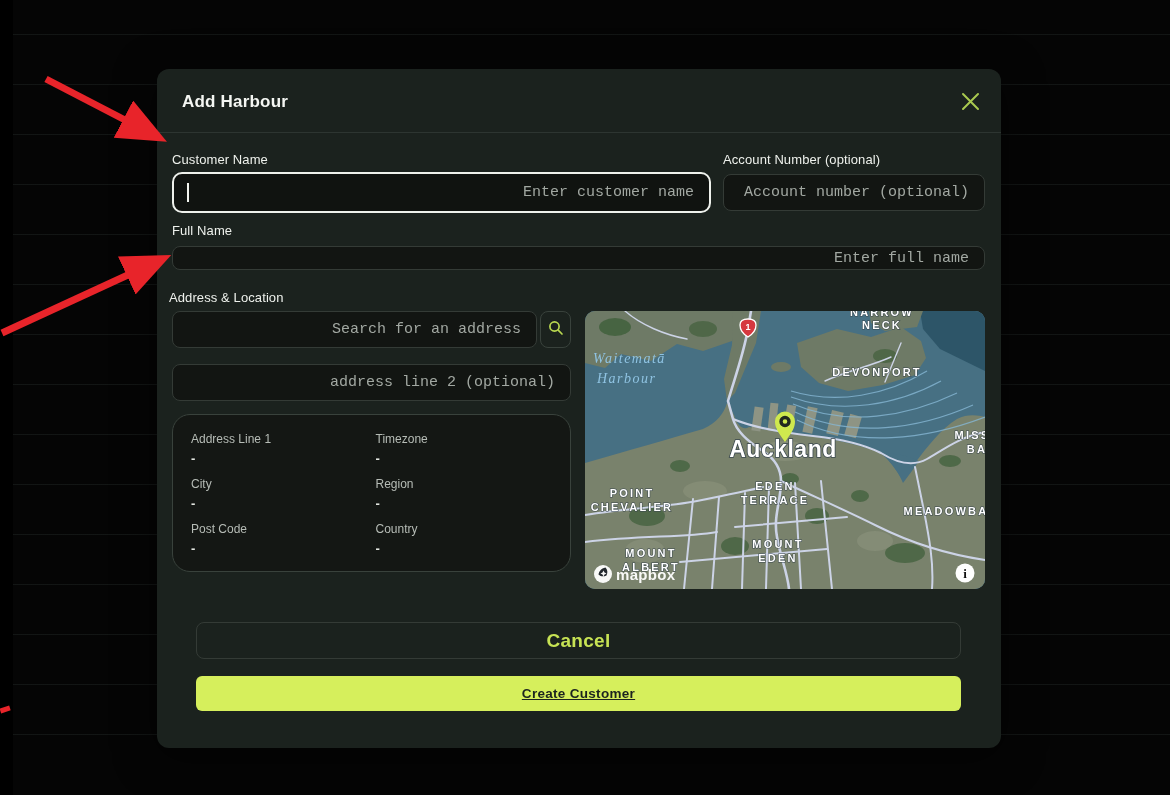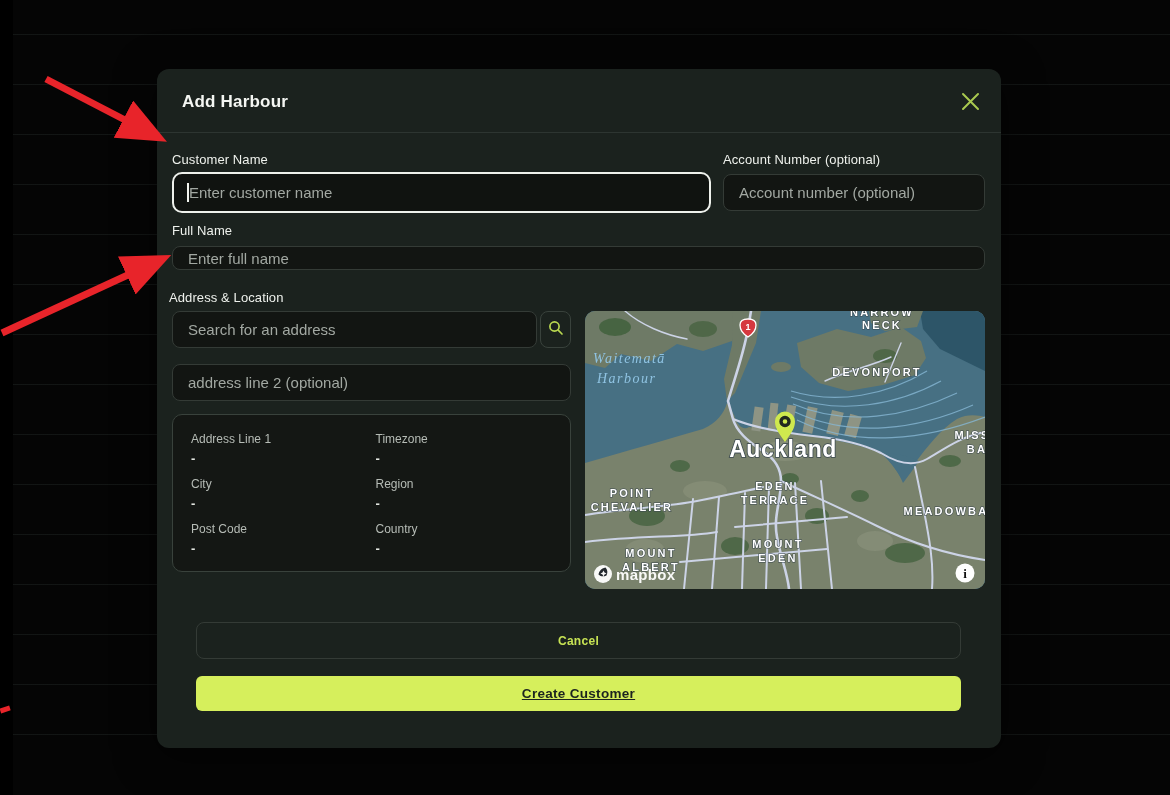--- a/index.html
+++ b/index.html
@@ -19,36 +19,36 @@
            background:#1b221e; border-radius:12px; box-shadow:0 8px 40px rgba(0,0,0,.6); }
   .modal-header { position:absolute; left:0; top:0; right:0; height:64px;
                   border-bottom:1px solid #2d3531; }
   .modal-title { position:absolute; left:25px; top:23px; color:#f4f6f2; font-size:17px; font-weight:700; letter-spacing:.2px; }
   .close-btn { position:absolute; right:18px; top:21px; width:26px; height:26px; cursor:pointer;
                display:flex; align-items:center; justify-content:center; background:none; border:none; }
 
   .field-label { position:absolute; color:#eef1ec; font-size:13px; font-weight:400; letter-spacing:.1px; }
 
   .tb { position:absolute; background:#121512; border:1px solid #343b36; border-radius:8px;
-        color:#e8ebe6; font-size:15px; padding:8px 15px; font-family:Liberation Sans, sans-serif; outline:none; }
+        color:#e8ebe6; font-size:15px; padding:8px 15px; font-family:Liberation Mono, monospace; outline:none;text-align:right; }
   .tb::placeholder { color:#a2a8a2; opacity:1; }
   .tb-focused { border:2px solid #eef1ec; border-radius:10px; background:#101310; }
   .caret { position:absolute; width:1.5px; height:19px; background:#f2f4ef; left:15px; top:11px; }
 
   .search-btn { position:absolute; width:31px; height:37px; background:#1b221e; border:1px solid #39423c;
                 border-radius:8px; display:flex; align-items:center; justify-content:center; cursor:pointer; }
 
   .details-panel { position:absolute; left:15px; top:345px; width:399px; height:158px;
-                   background:#14171475; background:#141714; border:1px solid #39423c; border-radius:10px;
+                   background:#14171475; background:#141714; border:1px solid #39423c; border-radius:18px;
                    padding:17px 18px; display:grid; grid-template-columns:1fr 1fr; grid-auto-rows:45px; column-gap:8px; }
   .detail-label { color:#b6bcb6; font-size:12px; margin-bottom:5px; }
   .detail-value { color:#e3e7e1; font-size:13px; font-weight:700; }
 
   .btn-cancel { position:absolute; left:39px; top:553px; width:765px; height:37px; background:transparent;
-                border:1px solid #343b36; border-radius:8px; color:#c7e354; font-size:12px; font-weight:700;
+                border:1px solid #343b36; border-radius:8px; color:#c7e354; font-size:19px; font-weight:700;
                 letter-spacing:.3px; cursor:pointer; font-family:"Liberation Sans", sans-serif; }
   .btn-create { position:absolute; left:39px; top:607px; width:765px; height:35px; background:#d6ef5c;
                 border:none; border-radius:6px; color:#1c231f; font-size:13.5px; font-weight:700;
                 letter-spacing:.3px; cursor:pointer; font-family:"Liberation Sans", sans-serif;text-decoration:underline; }
 
   .map-box { position:absolute; left:428px; top:242px; width:400px; height:278px;
              border-radius:10px; overflow:hidden; background:#477083; }
 
   .annotations { position:absolute; left:0; top:0; width:1170px; height:795px; pointer-events:none; z-index:50; }
 

